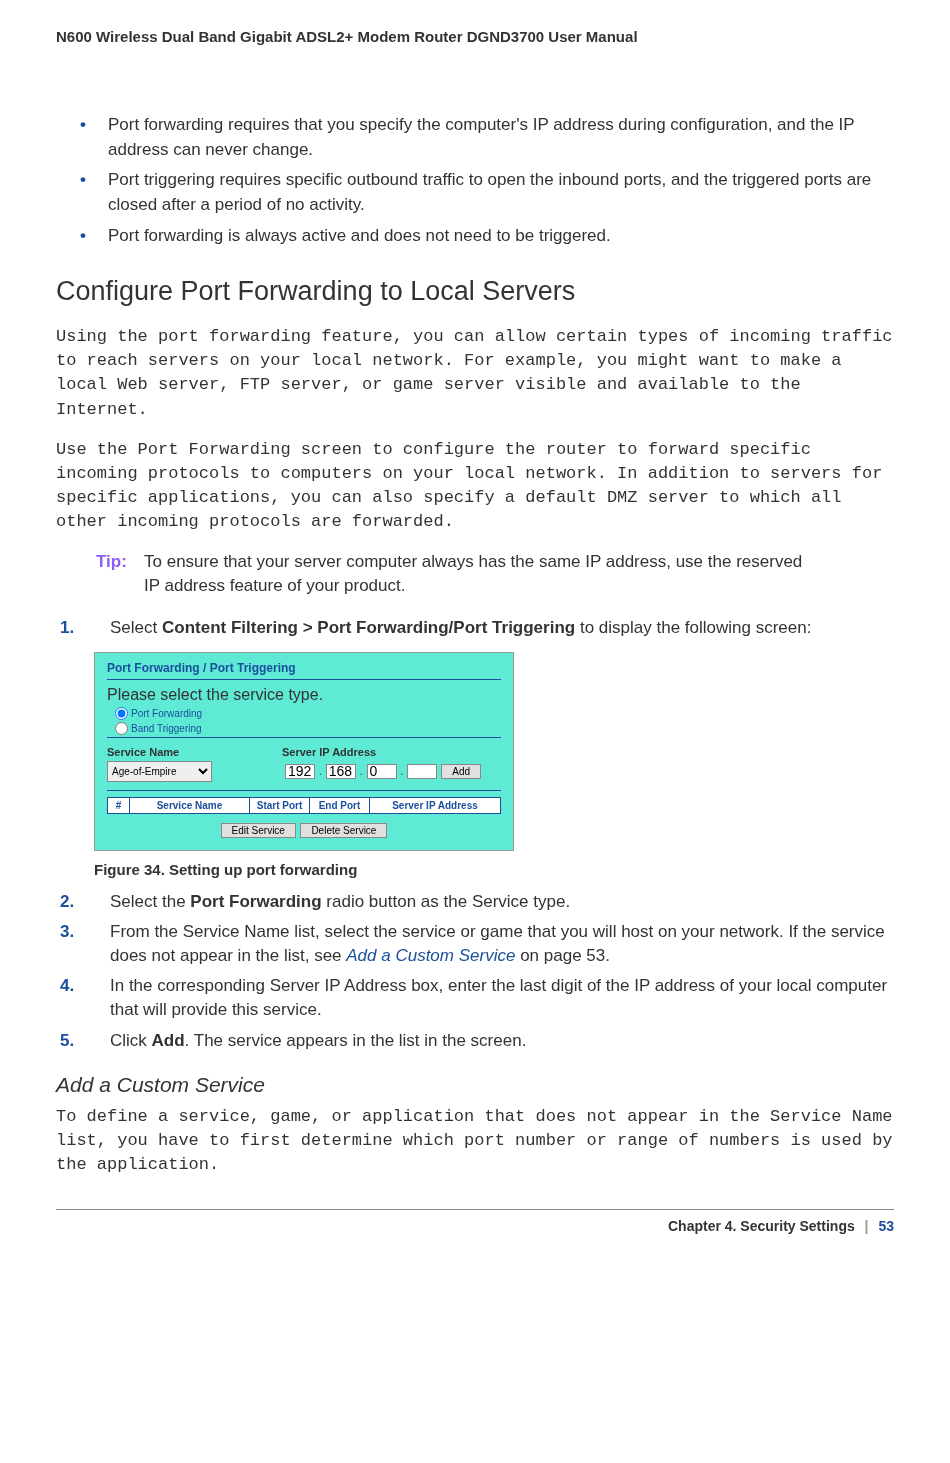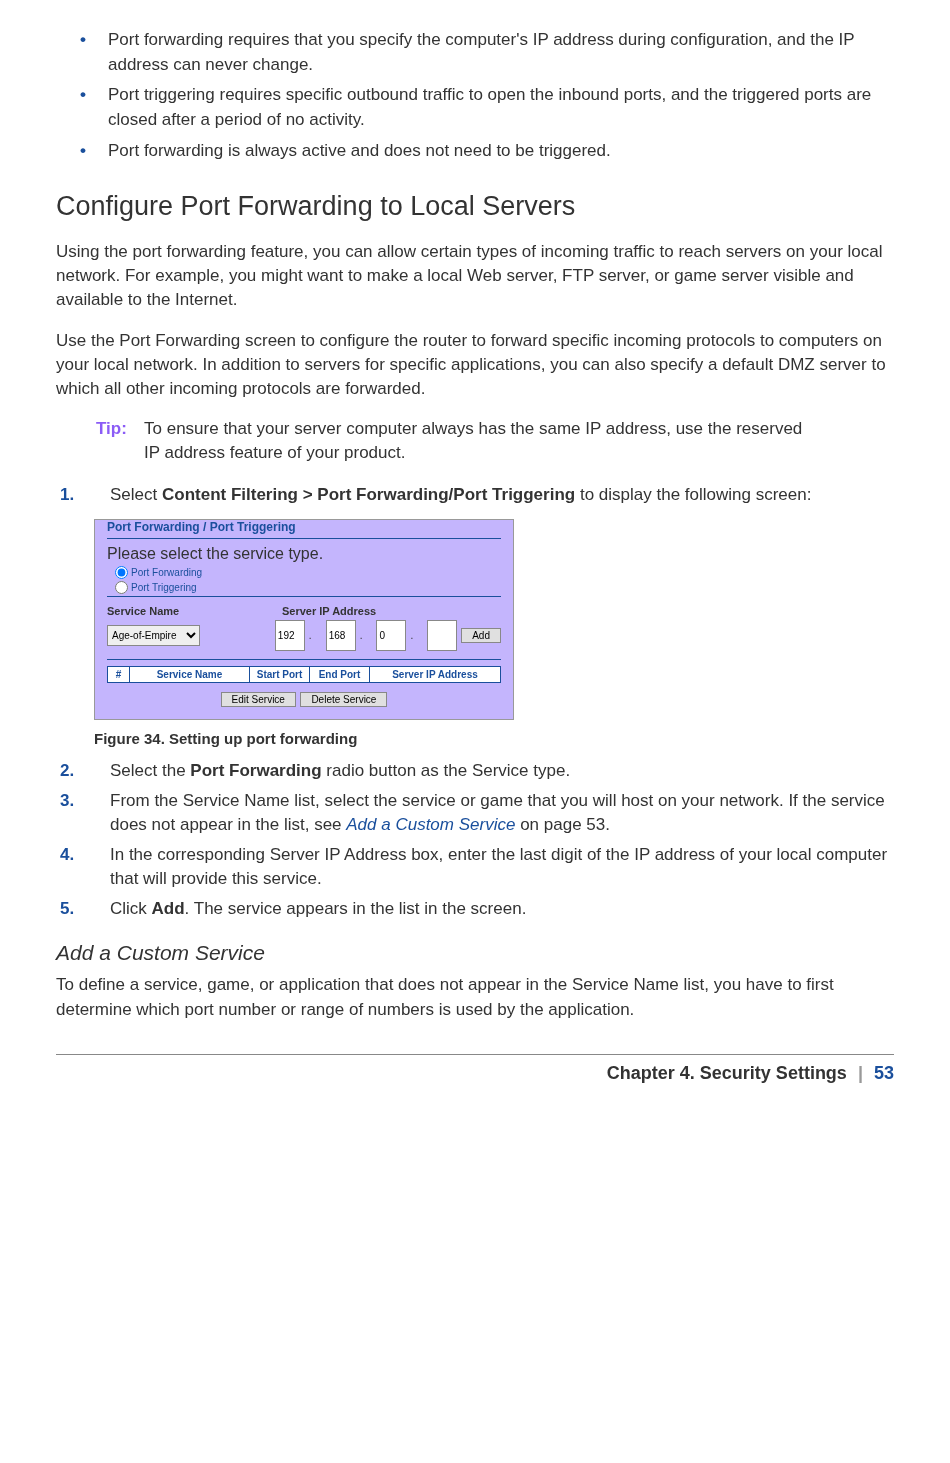--- a/index.html
+++ b/index.html
@@ -3,64 +3,65 @@
   <meta charset="utf-8">
   <style>
     * { box-sizing: border-box; margin: 0; padding: 0; }
     body { width: 950px; font-family: Arial, Helvetica, sans-serif; color: #333; background: #fff; }
     .page { padding: 28px 56px 20px 56px; }
     .doc-header { font-weight: bold; font-size: 15px; color: #333; margin-bottom: 68px; }
     .bullet-list { margin-left: 24px; margin-bottom: 28px; }
     .bullet-item { display: flex; font-size: 17px; line-height: 1.45; color: #333; margin-bottom: 6px; }
     .bullet-marker { color: #1a4f9c; font-weight: bold; width: 28px; flex-shrink: 0; }
     .section-heading { font-size: 27px; color: #333; font-weight: normal; margin-bottom: 18px; font-family: "Trebuchet MS", Arial, sans-serif; }
-    .body-para { font-size: 17px; line-height: 1.42; color: #333; margin-bottom: 16px; }
+    .body-para { font-size: 17px; line-height: 1.42; color: #333; margin-bottom: 16px; font-family: Liberation Mono, monospace; }
     .tip-row { display: flex; margin: 16px 0 18px 40px; font-size: 17px; line-height: 1.4; }
     .tip-label { color: #8b5cf6; font-weight: bold; width: 48px; flex-shrink: 0; }
     .tip-text { flex: 1; padding-right: 80px; }
     .num-list { margin-left: 4px; margin-bottom: 12px; }
     .num-item { display: flex; font-size: 17px; line-height: 1.42; margin-bottom: 6px; }
     .num-marker { color: #1a4f9c; font-weight: bold; width: 34px; flex-shrink: 0; }
     .num-text { flex: 1; margin-left: 16px; }
     .bold { font-weight: bold; }
     .link-ref { color: #1a4f9c; font-style: italic; }
     .figure-block { margin: 8px 0 12px 38px; }
-    .figure-box { border: 1px solid #999; padding: 0 12px 12px 12px; width: 420px; background: #c4b5fd; font-family: "Lucida Sans", Arial, sans-serif; }
+    .figure-box { border: 1px solid #999; padding: 8px 12px 12px 12px; width: 420px; background: #5eead4; font-family: "Lucida Sans", Arial, sans-serif; }
     .fig-title { color: #1a4f9c; font-weight: bold; font-size: 12px; margin-bottom: 4px; }
     .fig-hr { border: none; border-top: 1px solid #1a4f9c; margin: 2px 0 6px 0; }
     .fig-subtext { font-size: 16px; color: #333; font-weight: normal; margin-bottom: 3px; }
     .fig-radio-row { font-size: 10px; color: #1a4f9c; margin-left: 8px; margin-bottom: 2px; display: flex; align-items: center; gap: 3px; }
     .fig-radio-row input { margin: 0; }
     .fig-labels-row { display: flex; font-size: 11px; font-weight: bold; margin-top: 8px; margin-bottom: 3px; }
     .fig-labels-row .col1 { width: 175px; }
     .fig-controls-row { display: flex; align-items: center; gap: 4px; margin-bottom: 8px; }
     .fig-select { font-size: 10px; height: 21px; width: 105px; border: 1px solid #888; }
     .fig-gap { width: 65px; }
-    .fig-ip-input { width: 30px; height: 31px; font-size: 10px; border: 1px solid #888; text-align: left; padding: 0 2px; margin-left: 10px; }
+    .fig-ip-input { width: 30px; height: 15px; font-size: 14px; border: 1px solid #888; text-align: left; padding: 0 2px; }
     .fig-ip-dot { font-size: 10px; }
     .fig-btn { font-size: 10px; padding: 1px 10px; border: 1px solid #888; background: #e0e0e0; cursor: pointer; }
     .fig-table { border: 1px solid #1a4f9c; width: 100%; border-collapse: collapse; margin-bottom: 6px; font-size: 10px; }
     .fig-table th { border: 1px solid #1a4f9c; color: #1a4f9c; font-weight: bold; padding: 2px 4px; background: #fff; }
     .fig-th-num { width: 22px; }
     .fig-th-sn { width: 120px; }
     .fig-th-sp { width: 60px; }
     .fig-th-ep { width: 60px; }
     .fig-button-row { text-align: center; margin-top: 4px; }
     .fig-button-row2 { text-align: center; margin-top: 4px; }
     .figure-caption { font-weight: bold; font-size: 15px; margin-top: 10px; }
     .sub-heading { font-size: 21px; font-style: italic; color: #333; margin: 20px 0 8px 0; font-family: "Trebuchet MS", Arial, sans-serif; font-weight: normal; }
-    .footer { margin-top: 32px; border-top: 1px solid #888; padding-top: 8px; text-align: right; font-size: 18px; font-weight: bold; }
+    .footer { margin-top: 32px; border-top: 1px solid #888; padding-top: 8px; text-align: right; font-size: 14px; font-weight: bold; }
     .footer .chapter { color: #333; }
     .footer .sep { color: #999; margin: 0 6px; }
     .footer .pagenum { color: #1a4f9c; }
   </style>
 </head>
 <body>
 
 <div class="page">
+  <div class="doc-header">N600 Wireless Dual Band Gigabit ADSL2+ Modem Router DGND3700 User Manual</div>
 
   <div class="bullet-list">
     <div class="bullet-item">
       <span class="bullet-marker">•</span>
       <span>Port forwarding requires that you specify the computer's IP address during configuration, and the IP address can never change.</span>
     </div>
     <div class="bullet-item">
       <span class="bullet-marker">•</span>
       <span>Port triggering requires specific outbound traffic to open the inbound ports, and the triggered ports are closed after a period of no activity.</span>
     </div>
@@ -92,21 +93,21 @@
     <div class="figure-box">
       <div class="fig-title">Port Forwarding / Port Triggering</div>
       <hr class="fig-hr">
       <div class="fig-subtext">Please select the service type.</div>
       <div class="fig-radio-row">
         <input type="radio" checked="" style="">
         <span>Port Forwarding</span>
       </div>
       <div class="fig-radio-row">
         <input type="radio" style="">
-        <span>Port Triggering</span>
+        <span>Band Triggering</span>
       </div>
       <hr class="fig-hr">
       <div class="fig-labels-row">
         <span class="col1">Service Name</span>
         <span>Server IP Address</span>
       </div>
       <div class="fig-controls-row">
         <select class="fig-select">
           <option>Age-of-Empire</option>
         </select>

